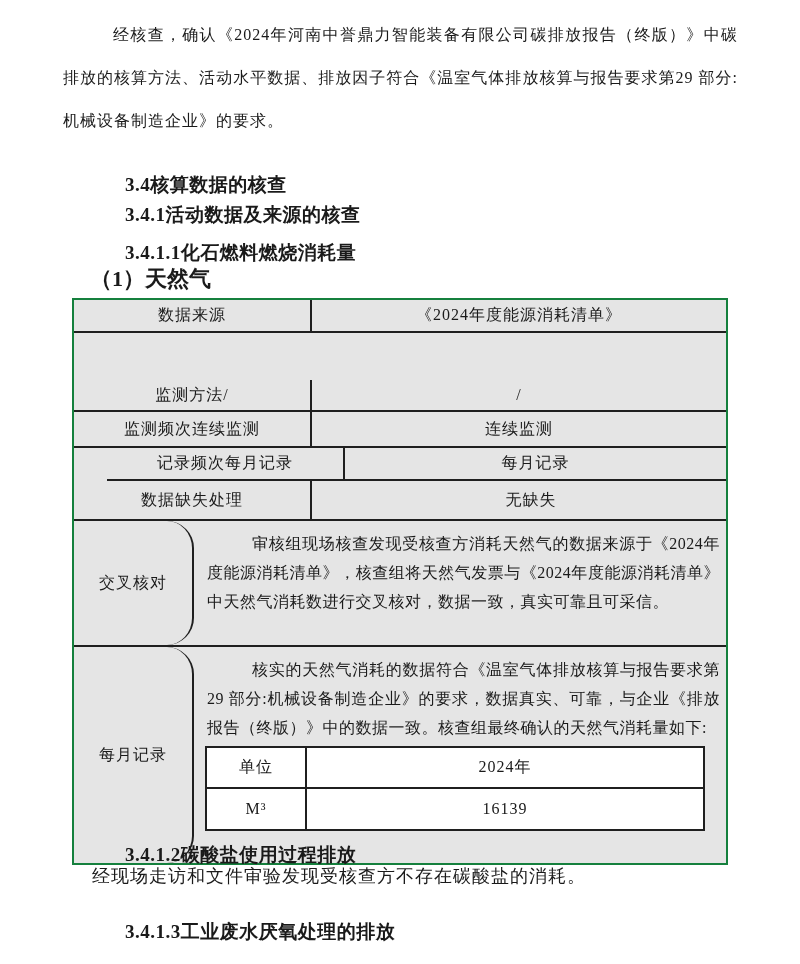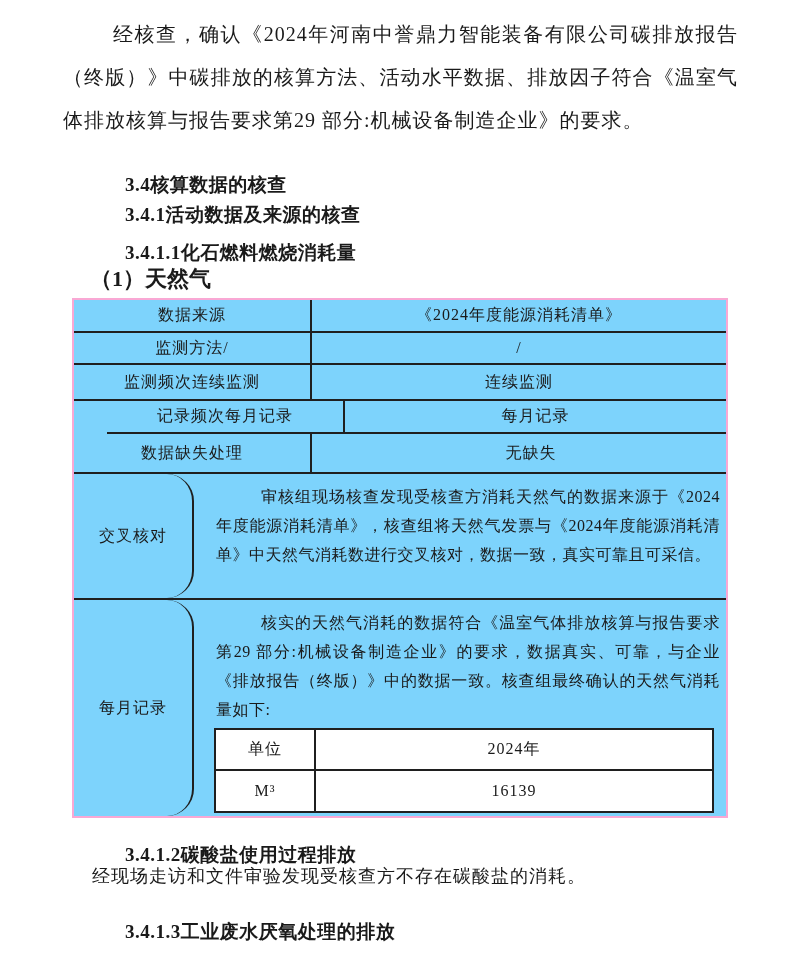--- a/index.html
+++ b/index.html
@@ -10,21 +10,21 @@
     background: #ffffff;
     font-family: "Liberation Serif", "DejaVu Serif", serif;
     color: #1a1a1a;
     overflow: hidden;
   }
   
   .intro {
     position: absolute;
     top: 13px; left: 63px; width: 675px;
     margin: 0;
-    font-size: 20px;
+    font-size: 16px;
     line-height: 43px;
     letter-spacing: 1px;
     text-align: justify;
     text-indent: 50px;
   }
   
   .hd {
     position: absolute;
     left: 111px;
     margin: 14px;
@@ -49,28 +49,28 @@
     position: absolute;
     top: 864px; left: 92px; width: 650px;
     margin: 0;
     font-size: 18px;
     letter-spacing: 1px;
   }
   
   .tbl {
     position: absolute;
     top: 298px; left: 72px; width: 656px;
-    border: 2px solid #f9a8d4;
+    border: 2px solid #15803d;
     box-sizing: border-box;
     font-size: 16px;
-    background: #7dd3fc;
+    background: #e5e5e5;
   }
   .row { display: flex; box-sizing: border-box; border-bottom: 2px solid #1f1f1f; }
   .row:last-child { border-bottom: none; }
-  .r1 { height: 33px; } .r2 { height: 32px; } .r3 { height: 36px; }
+  .r1 { height: 33px; } .r2 { height: 32px; margin-top: 47px; } .r3 { height: 36px; }
   .r4 { height: 33px; margin-left: 33px; } .r5 { height: 40px; gap: 24px; }
   .r6 { height: 126px; } .r7 { height: 216px; }
   .ca-label {
     width: 238px;
     box-sizing: border-box;
     border-right: 2px solid #1f1f1f;
     display: flex; align-items: center; justify-content: center;
     letter-spacing: 1px;
   }
   .ca-value {
@@ -79,21 +79,21 @@
     letter-spacing: 1px;
   }
   .cb-label {
     width: 120px;
     box-sizing: border-box;
     border-right: 2px solid #1f1f1f;
     display: flex; align-items: center; justify-content: center;
     letter-spacing: 1px;
     border-radius: 27px;
   }
-  .cb-content { flex: 1; padding: 8px 6px 0 22px; box-sizing: border-box; border-radius: 10px; }
+  .cb-content { flex: 1; padding: 8px 6px 0 13px; box-sizing: border-box; border-radius: 10px; }
   .cell-para {
     margin: 0;
     font-size: 16px;
     text-align: justify;
     text-indent: 45px;
     letter-spacing: 0.5px;
   }
   .cc-text    { line-height: 29px; }
   .concl-text { line-height: 29px; }
   

